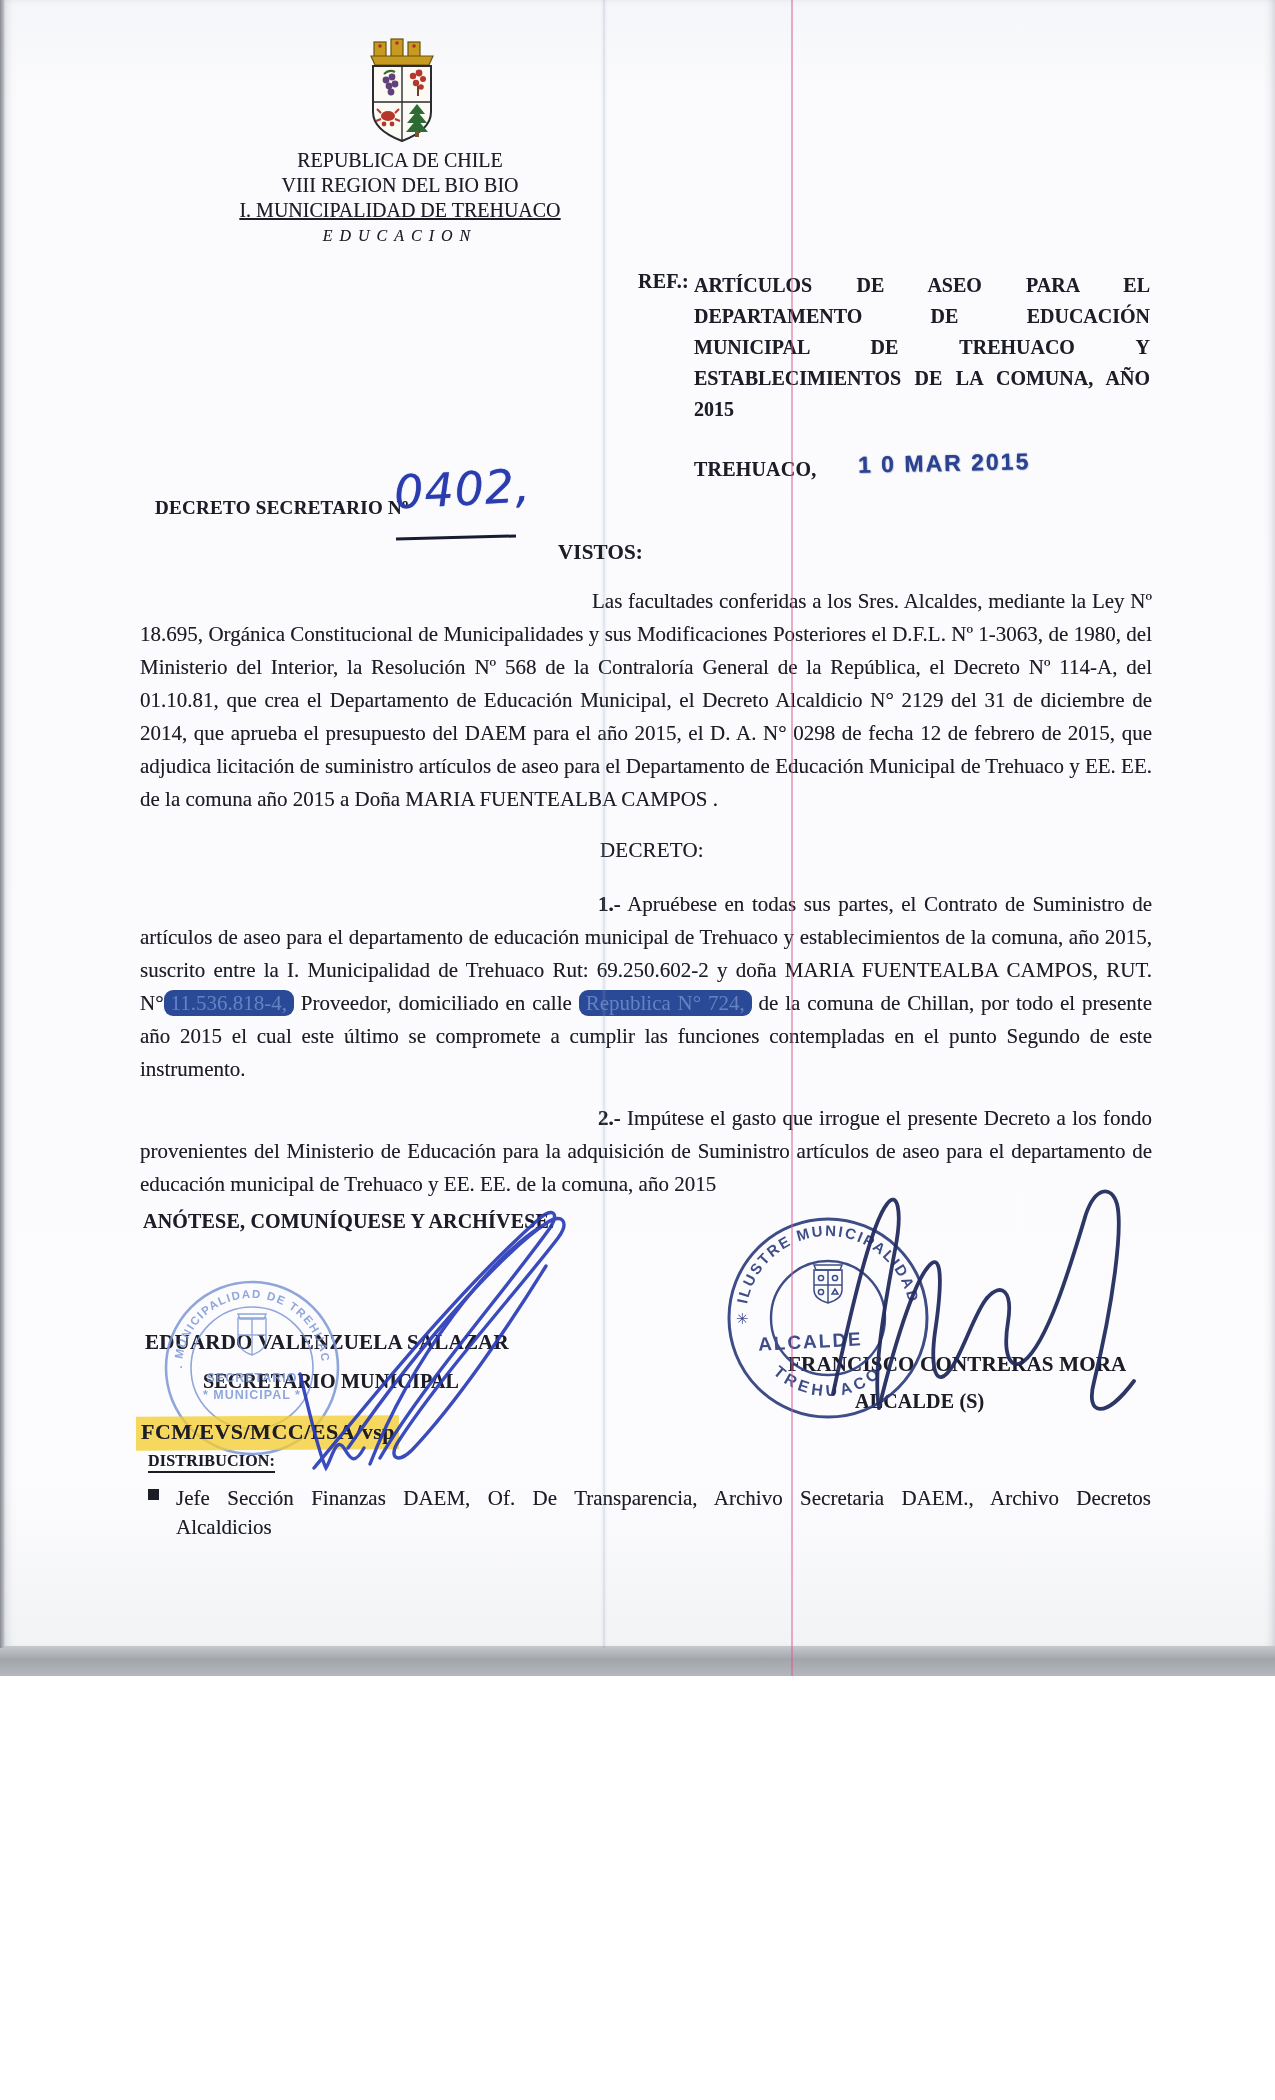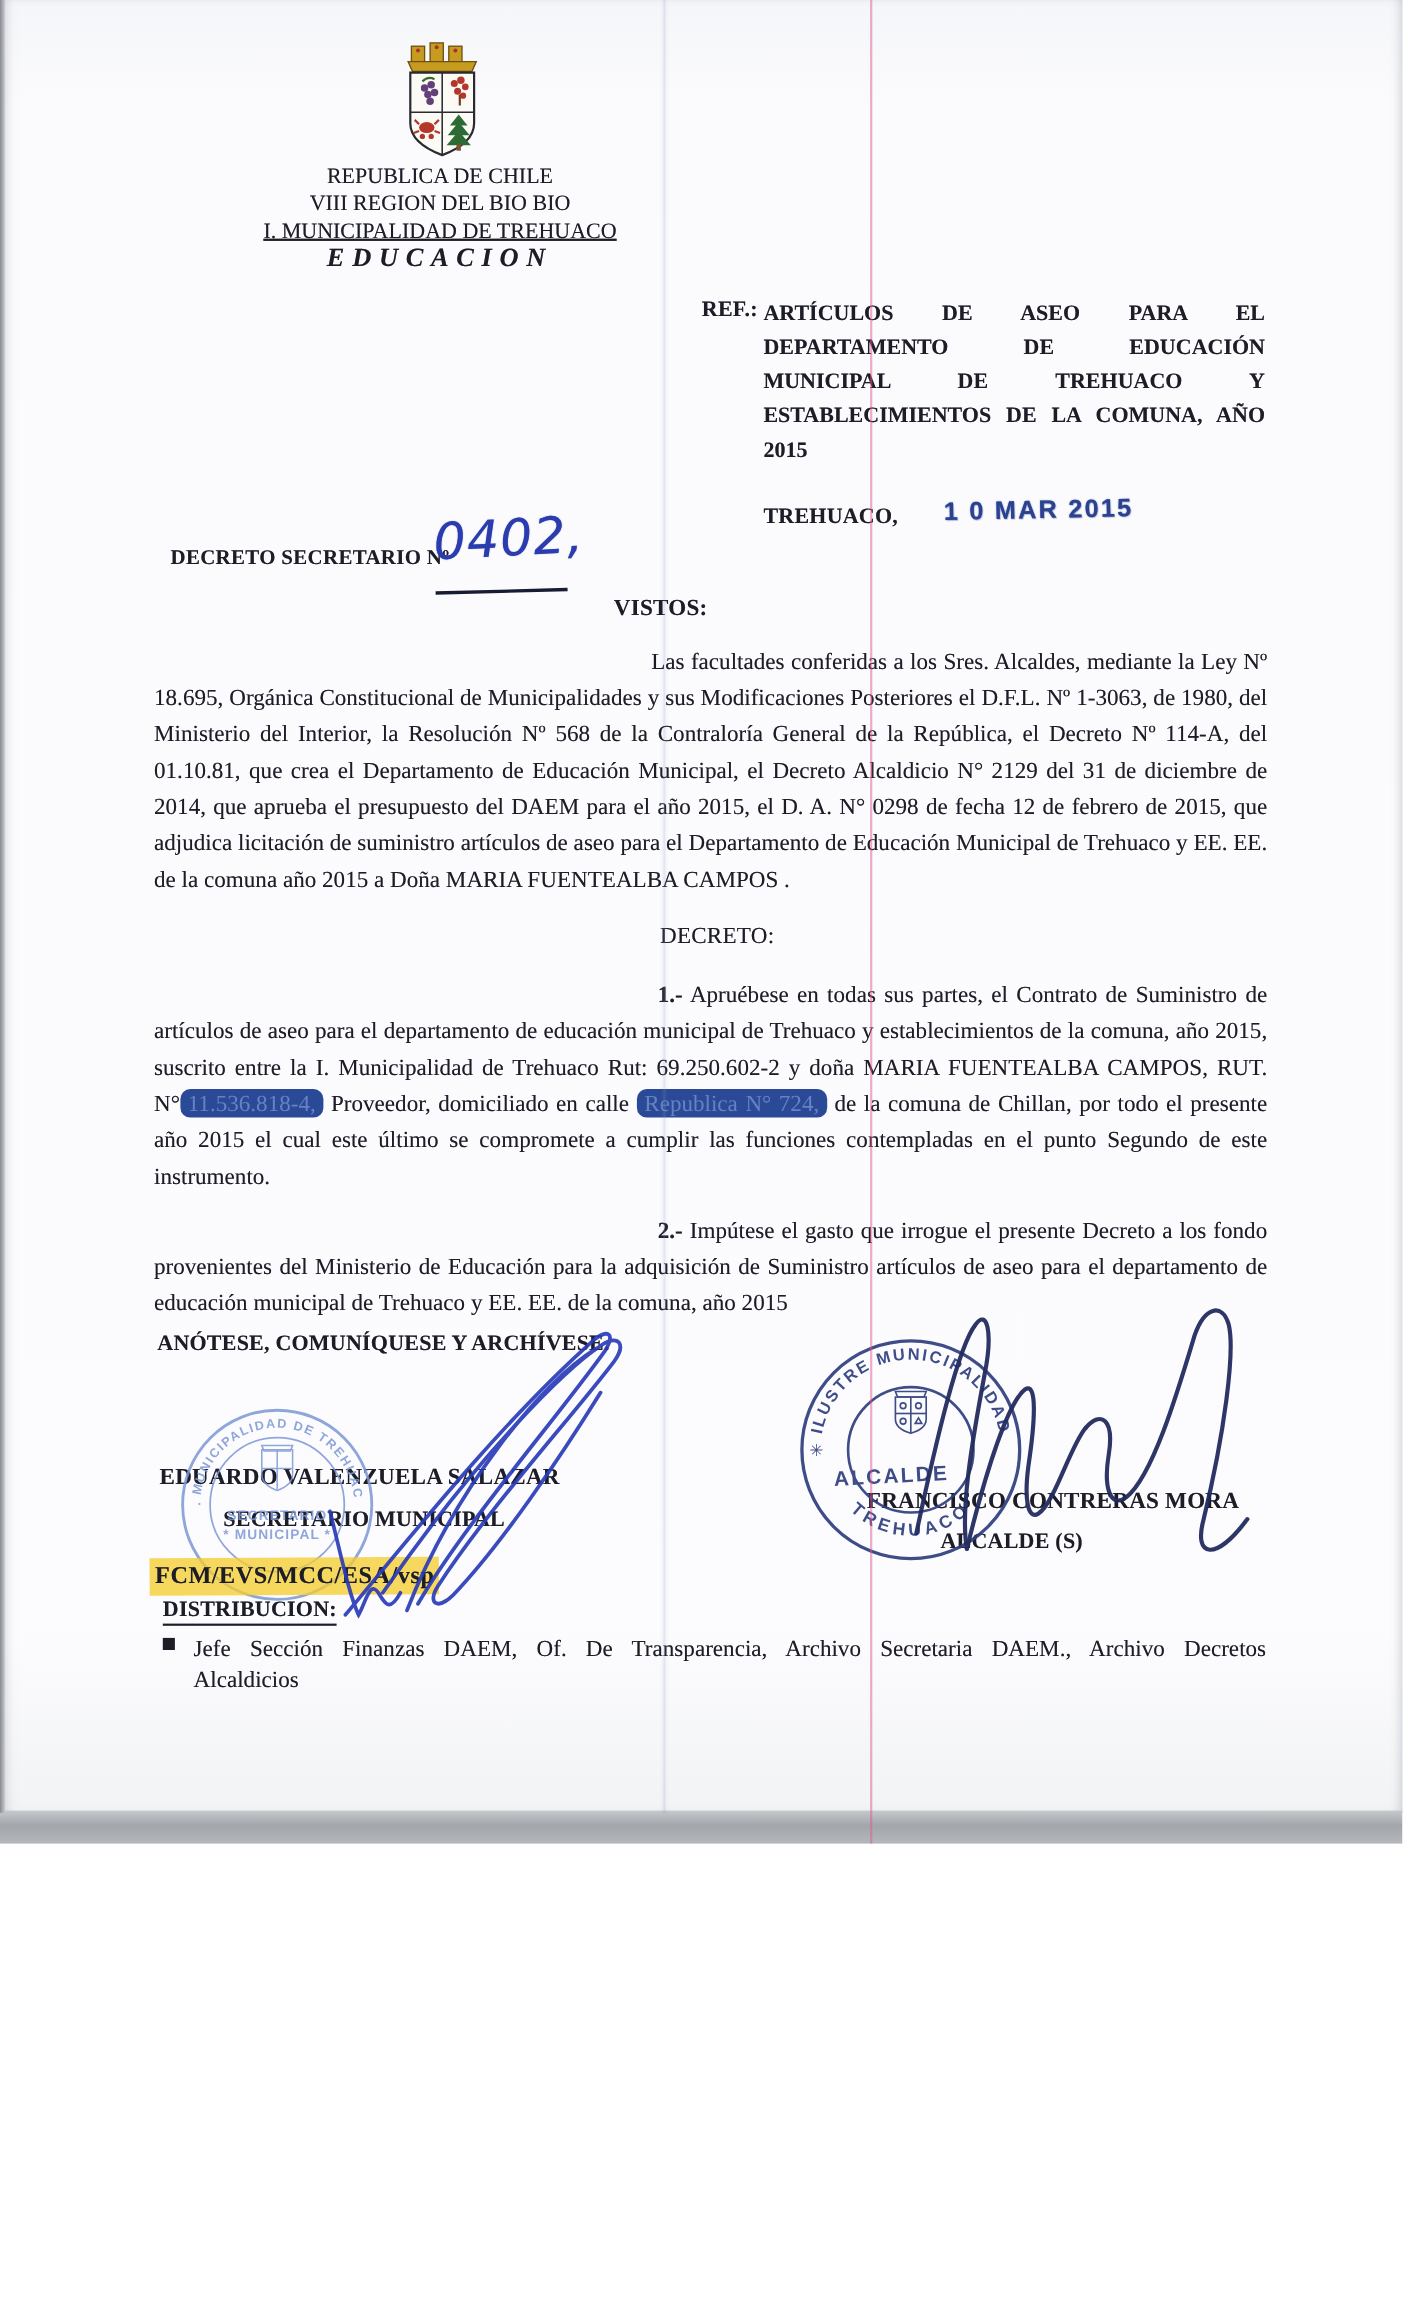--- a/index.html
+++ b/index.html
@@ -23,21 +23,21 @@
     background:rgba(216,92,146,.5);z-index:30;}
 
   .doc-text{position:absolute;letter-spacing:.2px;text-shadow:0 0 .6px rgba(25,25,40,.45);}
   .b{font-weight:bold;}
   .jl{text-align:justify;text-align-last:justify;}
 
   
   .hdr{position:absolute;left:180px;top:148px;width:440px;text-align:center;line-height:25px;
     font-size:20px;text-shadow:0 0 .6px rgba(25,25,40,.45);}
   .hdr .u{text-decoration:underline;}
-  .hdr .edu{font-weight:bold;font-style:italic;letter-spacing:7px;font-size:24px;}
+  .hdr .edu{font-weight:normal;font-style:italic;letter-spacing:7px;font-size:16px;}
   .crest{position:absolute;left:357px;top:34px;z-index:4;}
 
   
   .ref-label{left:638px;top:270px;font-size:20px;font-weight:bold;}
   .ref-block{position:absolute;left:694px;top:270px;width:456px;font-weight:bold;
     font-size:20px;line-height:31px;text-shadow:0 0 .6px rgba(25,25,40,.45);}
   .ref-block div{text-align:justify;text-align-last:justify;}
   .ref-block div:last-child{text-align-last:left;}
 
   .city{left:694px;top:458px;font-size:20px;font-weight:bold;text-align:right;}
@@ -71,21 +71,21 @@
   .sig-right{position:absolute;left:803px;top:1182px;z-index:20;}
 
   .name-left{left:145px;top:1330px;font-size:21px;font-weight:bold;z-index:6;}
   .title-left{left:203px;top:1370px;font-size:20px;font-weight:bold;z-index:6;}
   .name-right{left:788px;top:1352px;font-size:21px;font-weight:bold;z-index:6;}
   .title-right{left:855px;top:1390px;font-size:20px;font-weight:bold;z-index:6;}
 
   .hl-bar{position:absolute;left:136px;top:1416px;width:263px;height:34px;
     background:rgba(243,205,50,.78);z-index:11;transform:rotate(-.3deg);}
   .initials{left:141px;top:1419px;font-size:22px;font-weight:bold;letter-spacing:.5px;z-index:12;}
-  .dist-label{left:148px;top:1452px;font-size:20px;font-weight:bold;z-index:6;}
+  .dist-label{left:148px;top:1452px;font-size:16px;font-weight:bold;z-index:6;}
   .dist-label span{display:inline-block;border-bottom:2.5px solid #1d1d28;padding-bottom:1px;}
   .bullet-sq{position:absolute;left:148px;top:1489px;width:11px;height:11px;background:#1d1d28;z-index:6;}
   .dist-l1{position:absolute;left:176px;top:1482px;width:975px;font-size:21px;line-height:33px;z-index:6;
     text-shadow:0 0 .6px rgba(25,25,40,.45);}
   .dist-l2{position:absolute;left:176px;top:1515px;font-size:21px;z-index:6;
     text-shadow:0 0 .6px rgba(25,25,40,.45);}
 </style>
 </head>
 <body>
 

